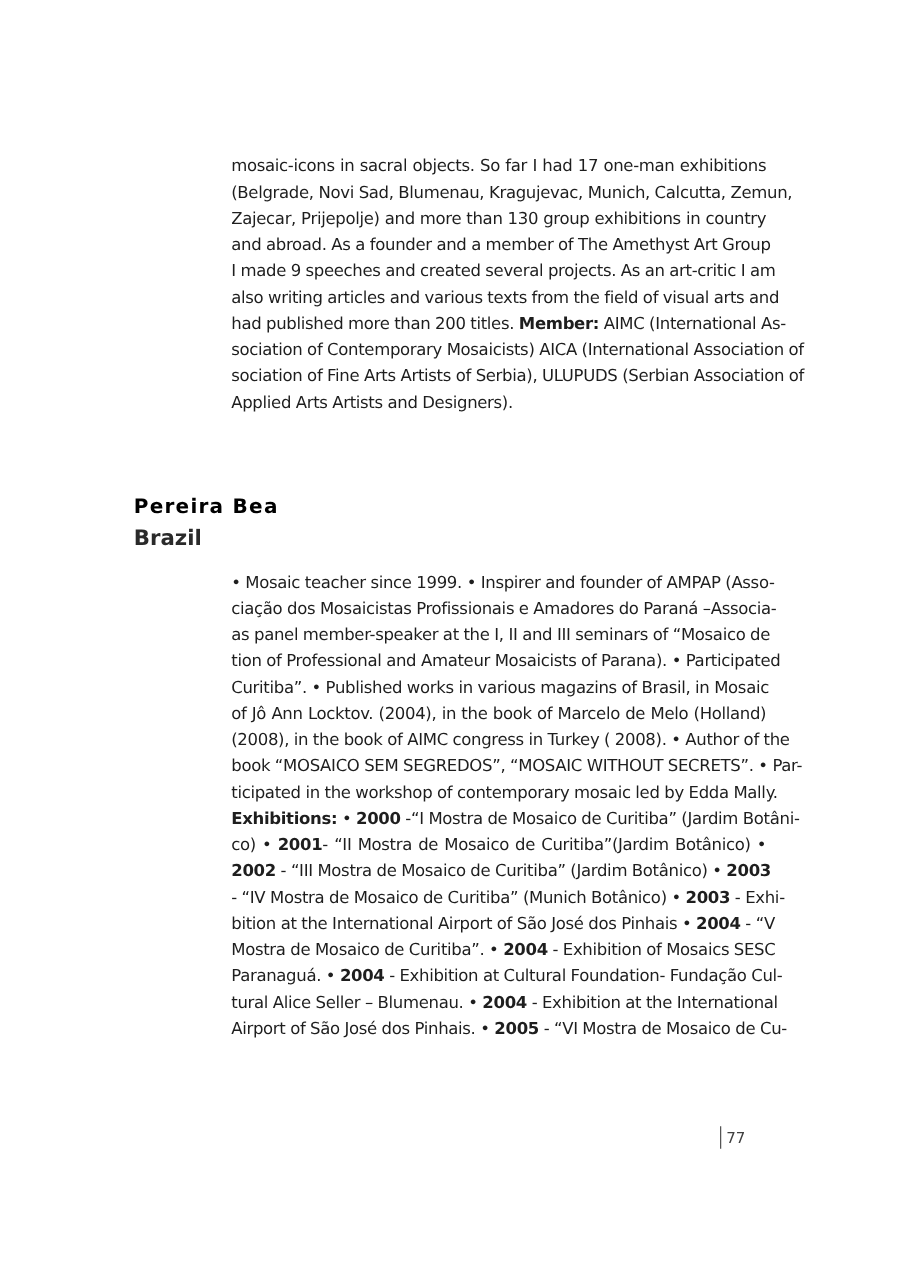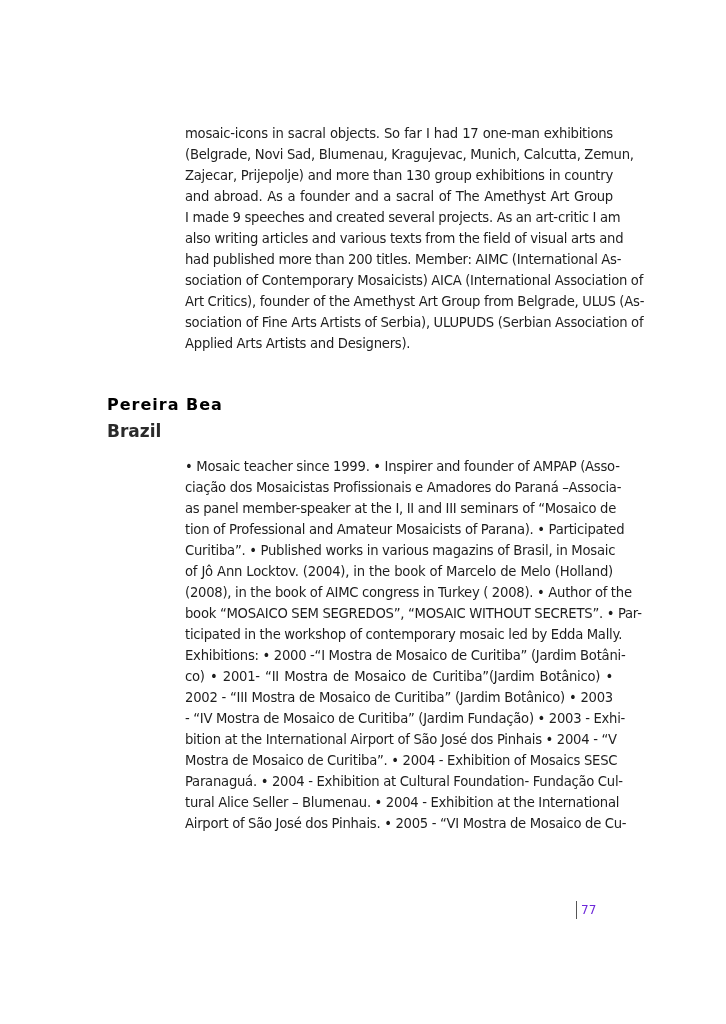--- a/index.html
+++ b/index.html
@@ -58,39 +58,38 @@
     }
     .page-number {
       position: absolute;
       left: 576px;
       top: 901px;
       height: 18px;
       border-left: 1px solid #555;
       padding-left: 4px;
       font-size: 12px;
       line-height: 18px;
-      color: #6d28d9;
+      color: #404040;
     }
-    b { font-weight: normal; }
+    b { font-weight: bold; }
   </style>
 </head>
 <body>
 
 <div>
 
   <div id="para-1" class="para">
     <span class="line">mosaic-icons in sacral objects. So far I had 17 one-man exhibitions</span>
     <span class="line">(Belgrade, Novi Sad, Blumenau, Kragujevac, Munich, Calcutta, Zemun,</span>
     <span class="line">Zajecar, Prijepolje) and more than 130 group exhibitions in country</span>
-    <span class="line">and abroad. As a founder and a sacral of The Amethyst Art Group</span>
+    <span class="line">and abroad. As a founder and a member of The Amethyst Art Group</span>
     <span class="line">I made 9 speeches and created several projects. As an art-critic I am</span>
     <span class="line">also writing articles and various texts from the field of visual arts and</span>
     <span class="line"><span>had published more than 200 titles. </span><b>Member:</b><span> AIMC (International As-</span></span>
     <span class="line">sociation of Contemporary Mosaicists) AICA (International Association of</span>
-    <span class="line">Art Critics), founder of the Amethyst Art Group from Belgrade, ULUS (As-</span>
     <span class="line">sociation of Fine Arts Artists of Serbia), ULUPUDS (Serbian Association of</span>
     <span class="line last">Applied Arts Artists and Designers).</span>
   </div>
 
   <div class="heading">Pereira Bea</div>
   <div class="subheading">Brazil</div>
 
   <div id="para-2" class="para">
     <span class="line">• Mosaic teacher since 1999. • Inspirer and founder of AMPAP (Asso-</span>
     <span class="line">ciação dos Mosaicistas Profissionais e Amadores do Paraná –Associa-</span>
@@ -98,21 +97,21 @@
     <span class="line">tion of Professional and Amateur Mosaicists of Parana). • Participated</span>
     <span class="line">Curitiba”. • Published works in various magazins of Brasil, in Mosaic</span>
     <span class="line">of Jô Ann Locktov. (2004), in the book of Marcelo de Melo (Holland)</span>
     <span class="line">(2008), in the book of AIMC congress in Turkey ( 2008). • Author of the</span>
     <span class="line">book “MOSAICO SEM SEGREDOS”, “MOSAIC WITHOUT SECRETS”. • Par-</span>
     <span class="line">ticipated in the workshop of contemporary mosaic led by Edda Mally.</span>
 
     <span class="line"><b>Exhibitions:</b><span> • </span><b>2000</b><span> -“I Mostra de Mosaico de Curitiba” (Jardim Botâni-</span></span>
     <span class="line"><span>co) • </span><b>2001</b><span>- “II Mostra de Mosaico de Curitiba”(Jardim Botânico) •</span></span>
     <span class="line"><b>2002</b><span> - “III Mostra de Mosaico de Curitiba” (Jardim Botânico) • </span><b>2003</b></span>
-    <span class="line"><span>- “IV Mostra de Mosaico de Curitiba” (Jardim Fundação) • </span><b>2003</b><span> - Exhi-</span></span>
+    <span class="line"><span>- “IV Mostra de Mosaico de Curitiba” (Munich Botânico) • </span><b>2003</b><span> - Exhi-</span></span>
     <span class="line"><span>bition at the International Airport of São José dos Pinhais • </span><b>2004</b><span> - “V</span></span>
     <span class="line"><span>Mostra de Mosaico de Curitiba”. • </span><b>2004</b><span> - Exhibition of Mosaics SESC</span></span>
     <span class="line"><span>Paranaguá. • </span><b>2004</b><span> - Exhibition at Cultural Foundation- Fundação Cul-</span></span>
     <span class="line"><span>tural Alice Seller – Blumenau. • </span><b>2004</b><span> - Exhibition at the International</span></span>
     <span class="line"><span>Airport of São José dos Pinhais. • </span><b>2005</b><span> - “VI Mostra de Mosaico de Cu-</span></span>
   </div>
 
   <div class="page-number">77</div>
 
 </div>

